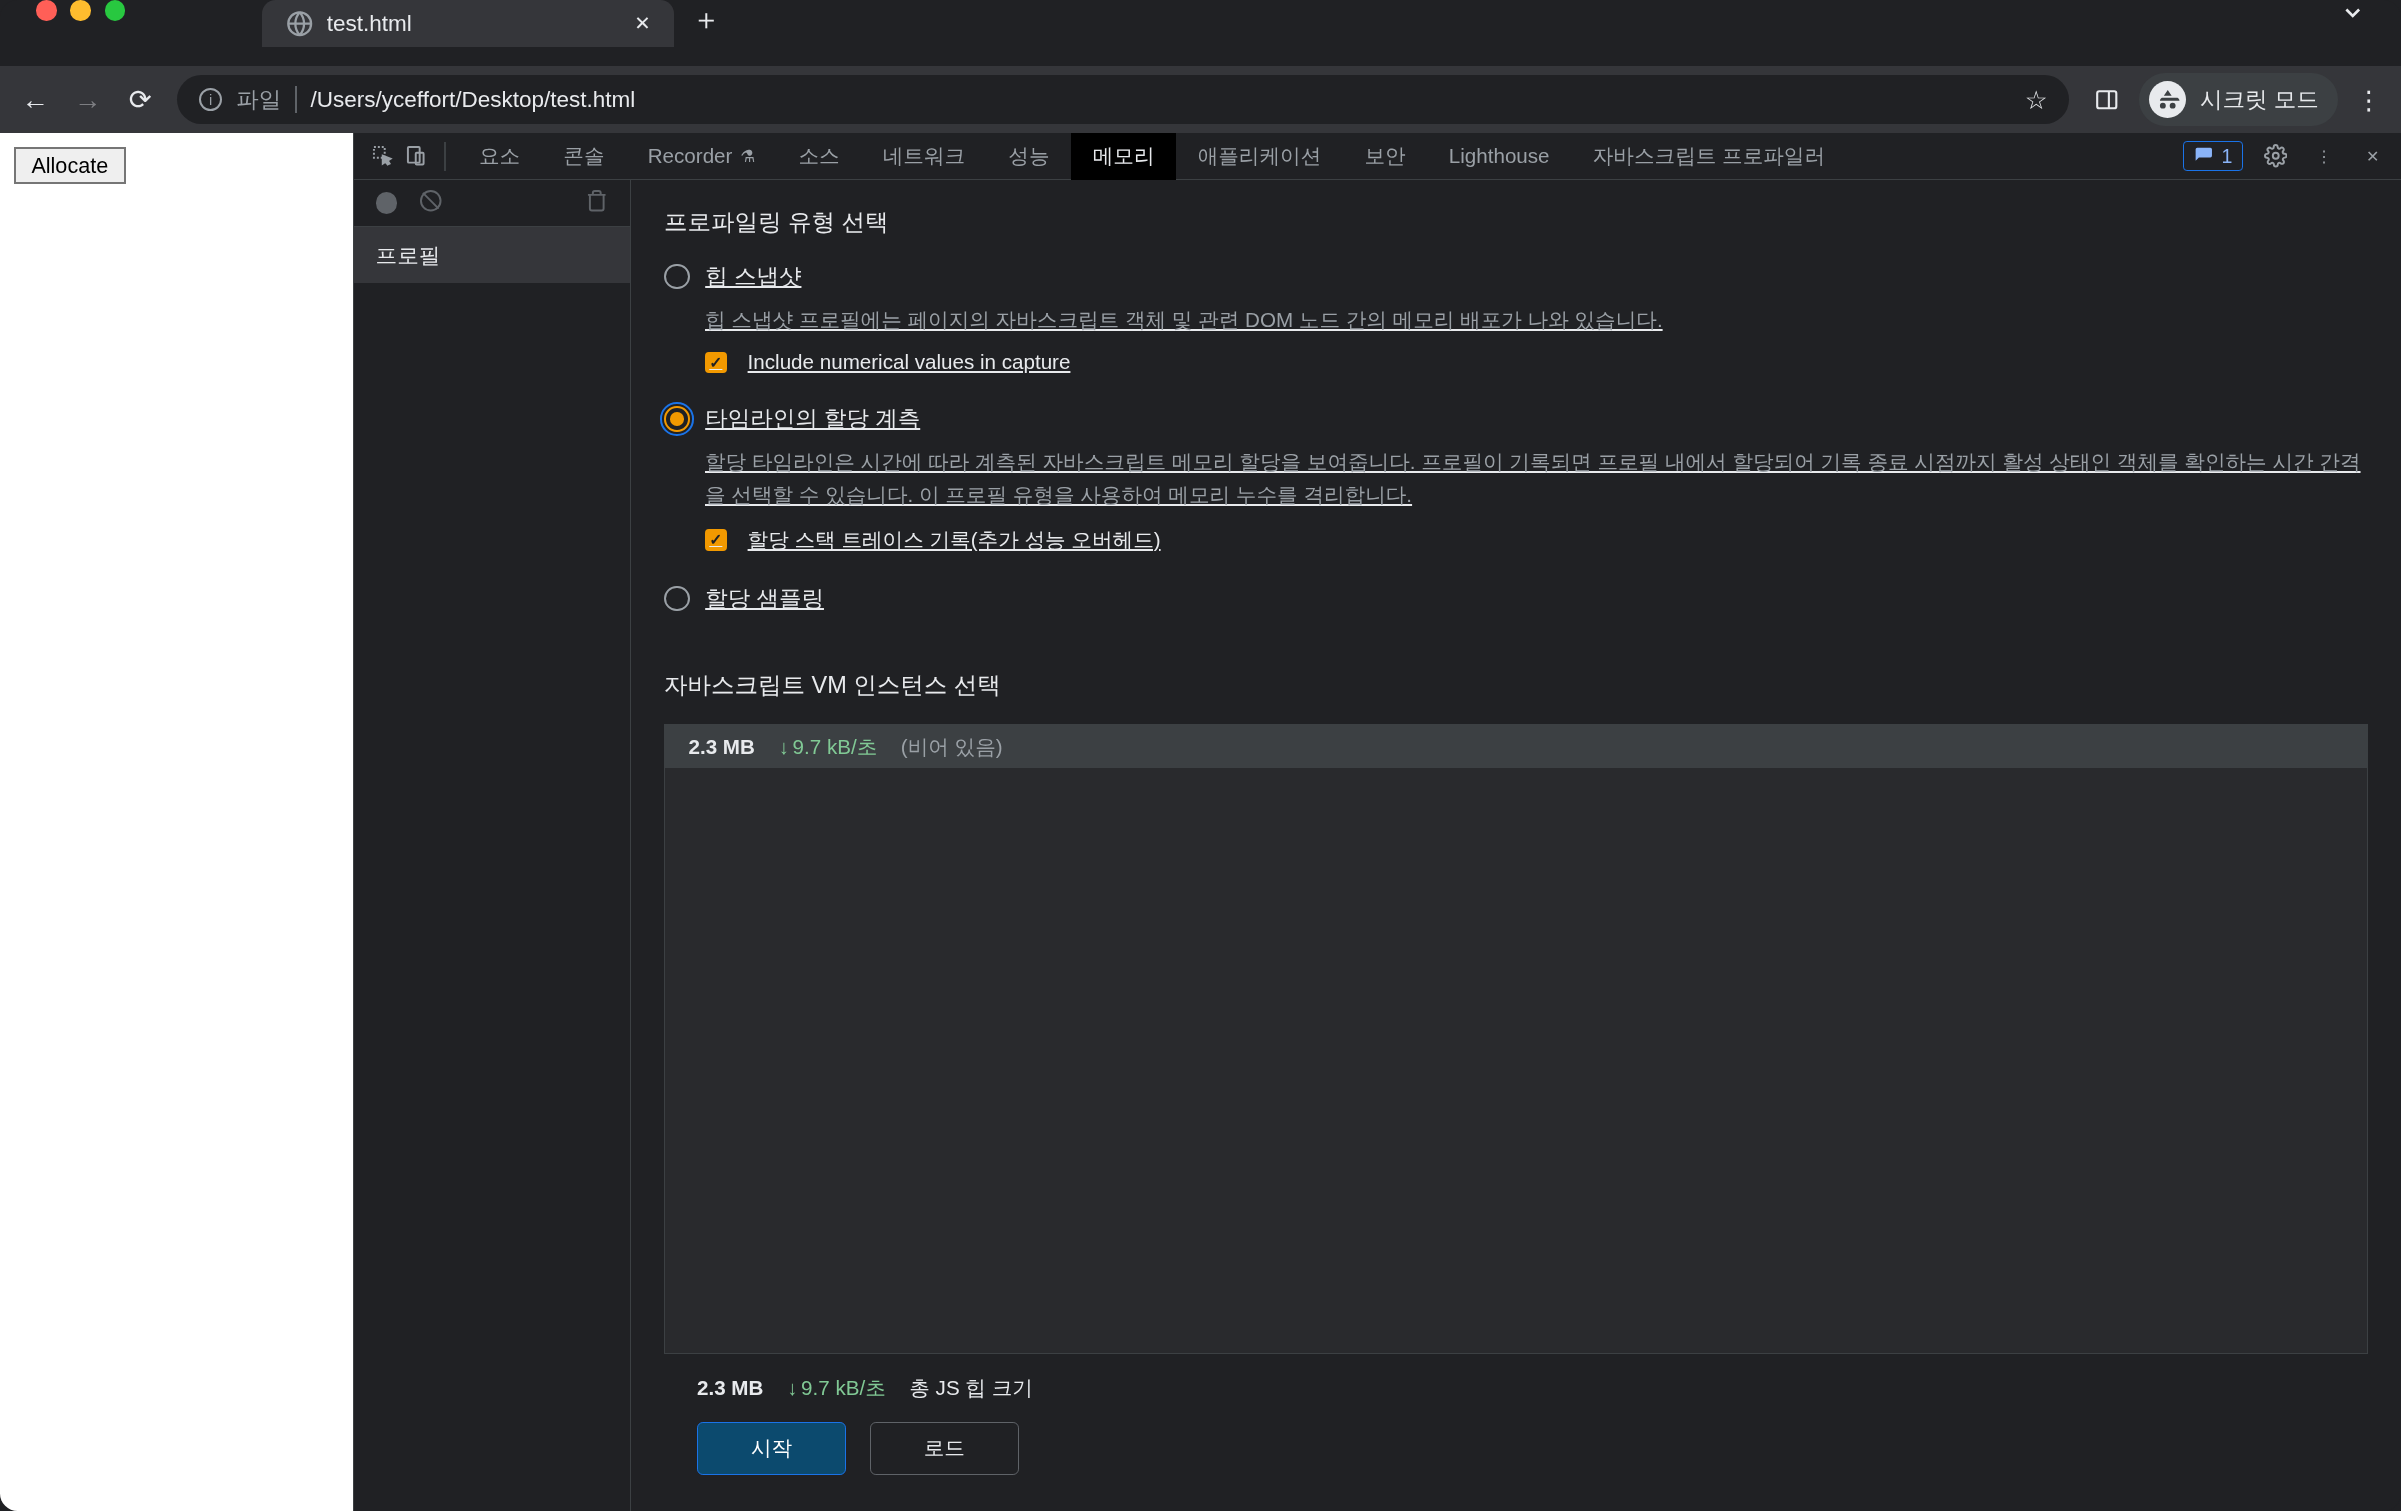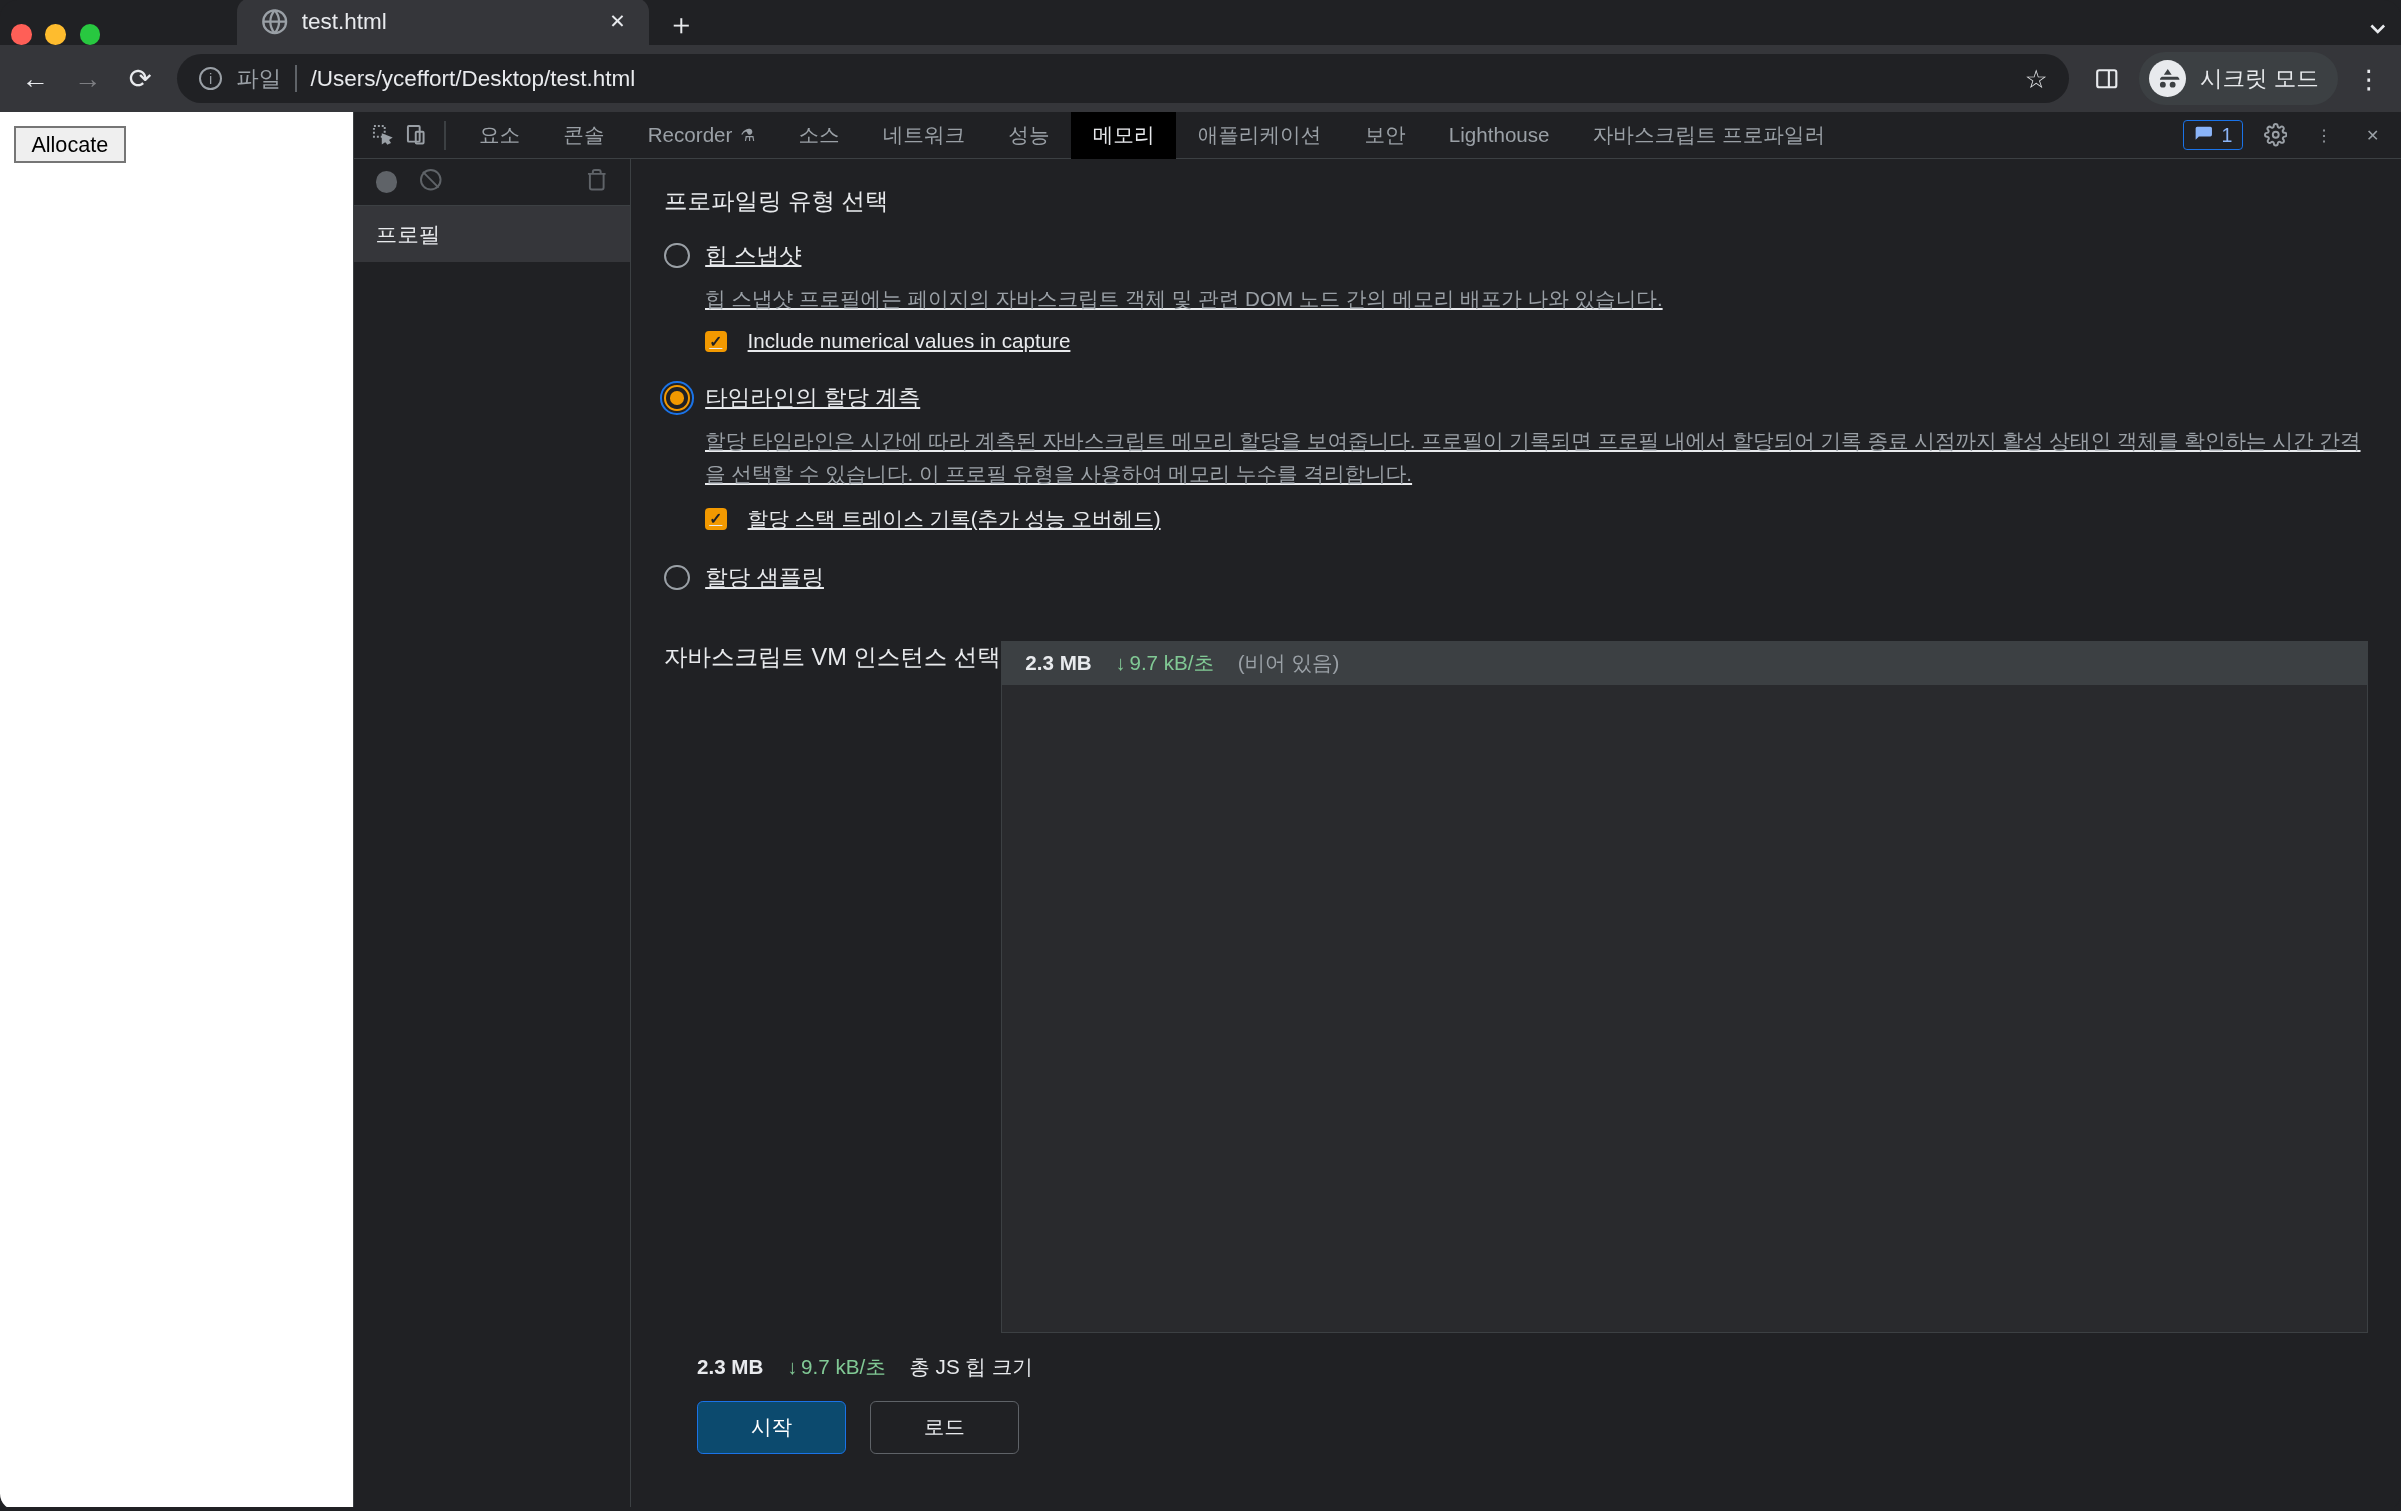--- a/index.html
+++ b/index.html
@@ -1,18 +1,18 @@
 <!DOCTYPE html>
 <html><head>
 <meta charset="utf-8">
 <style>
 * { margin: 0; padding: 0; box-sizing: border-box; font-family: -apple-system, BlinkMacSystemFont, "Segoe UI", sans-serif; }
 body { background: #202124; color: #e8eaed; width: 2401px; height: 1511px; overflow: hidden; border-radius: 17.6px; }
 
-.titlebar { height: 45px; background: #202124; display: flex; align-items: flex-end; padding: 0 11px; }
+.titlebar { height: 66px; background: #202124; display: flex; align-items: flex-start; padding: 0 36px; }
 .traffic { display: flex; gap: 13.7px; }
 .dot { width: 20.6px; height: 20.6px; border-radius: 50%; }
 .dot.red { background: #ff5f57; }
 .dot.yellow { background: #febc2e; }
 .dot.green { background: #28c840; }
 .tab { margin-left: 137px; background: #35363a; border-radius: 13.7px 13.7px 0 0; padding: 0 23.5px; height: 47px; display: flex; align-items: center; gap: 13.7px; min-width: 412px; position: relative; }
 .globe { width: 27.4px; height: 27.4px; color: #9aa0a6; }
 .tab-title { color: #e8eaed; font-size: 22.5px; }
 .tab-close { margin-left: auto; color: #e8eaed; font-size: 19.6px; cursor: pointer; }
 .newtab { margin-left: 17.6px; color: #e8eaed; font-size: 29px; cursor: pointer; }
@@ -59,21 +59,21 @@
 .radio.selected { border-color: #f29900; outline: 2px solid #1a73e8; outline-offset: 2px; }
 .radio.selected::after { content: ""; width: 13.7px; height: 13.7px; background: #f29900; border-radius: 50%; }
 .opt-label { font-size: 22.5px; color: #e8eaed; }
 .opt-desc { font-size: 20.6px; color: #9aa0a6; margin-left: 41px; line-height: 1.6; margin-bottom: 13.7px; }
 .opt-sub { display: flex; align-items: center; gap: 21px; margin-left: 41px; }
 .checkbox { width: 21.6px; height: 21.6px; border: 2px solid #9aa0a6; border-radius: 3.9px; cursor: pointer; display: flex; align-items: center; justify-content: center; flex-shrink: 0; }
 .checkbox.checked { background: #f29900; border-color: #f29900; }
 .checkbox.checked::after { content: "✓"; color: #202124; font-size: 15.7px; font-weight: bold; }
 .sub-label { font-size: 20.6px; color: #e8eaed; }
 
-.vm-section { margin-top: 19px; display: flex; flex-direction: row; flex: 1; min-height: 0; }
+.vm-section { margin-top: 26px; display: flex; flex-direction: column; flex: 1; min-height: 0; }
 .vm-table { border: 1px solid #3c4043; flex: 1; display: flex; flex-direction: column; }
 .vm-row { height: 43px; background: #3c4043; display: flex; align-items: center; padding: 0 23.5px; gap: 23.5px; font-size: 20.6px; }
 .vm-empty-area { flex: 1; background: #292a2d; }
 .mem { color: #e8eaed; font-weight: 600; }
 .rate { color: #81c995; display: flex; align-items: center; gap: 3.9px; }
 .rate .arrow { color: #81c995; }
 .vm-label { color: #9aa0a6; }
 
 .footer { padding: 19.6px 33px; display: flex; align-items: center; gap: 23.5px; font-size: 20.6px; }
 .btn { padding: 11.8px 53px; border-radius: 5.9px; font-size: 20.6px; cursor: pointer; border: 1px solid #5f6368; background: transparent; color: #e8eaed; }

